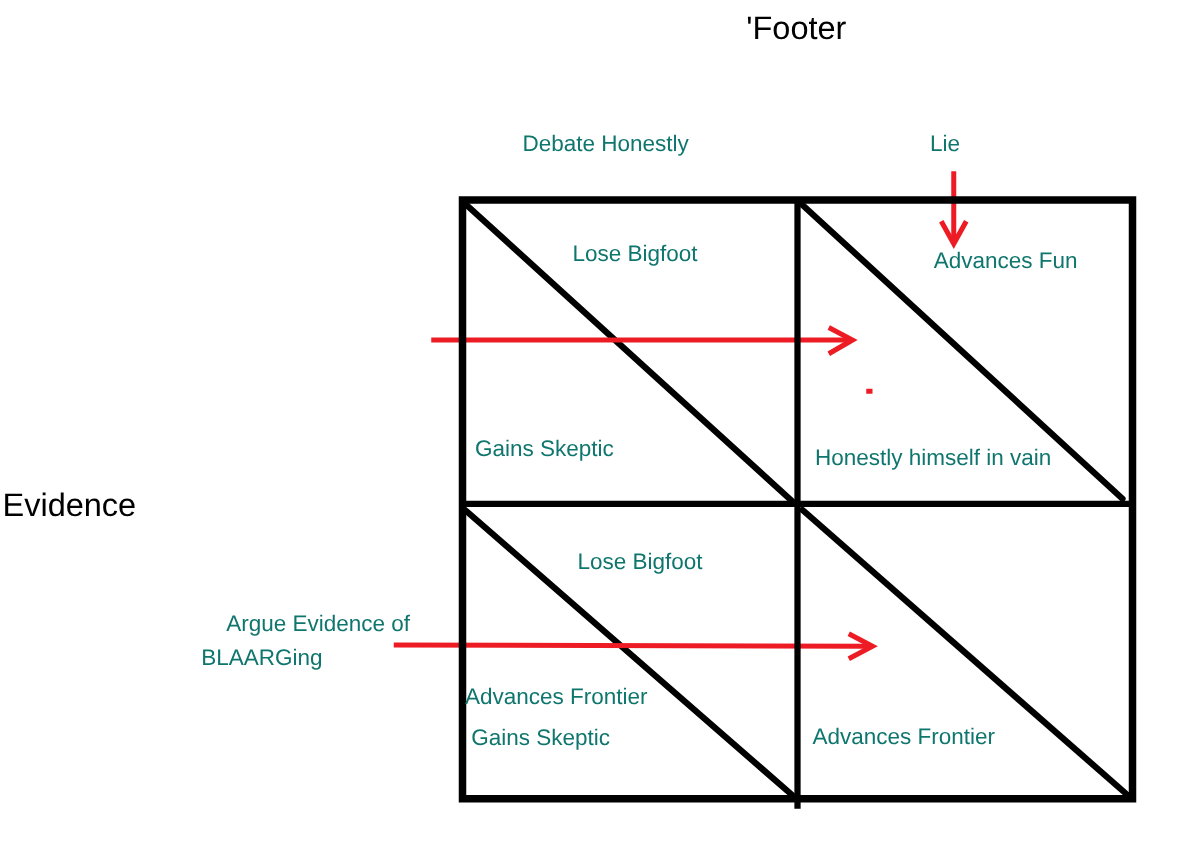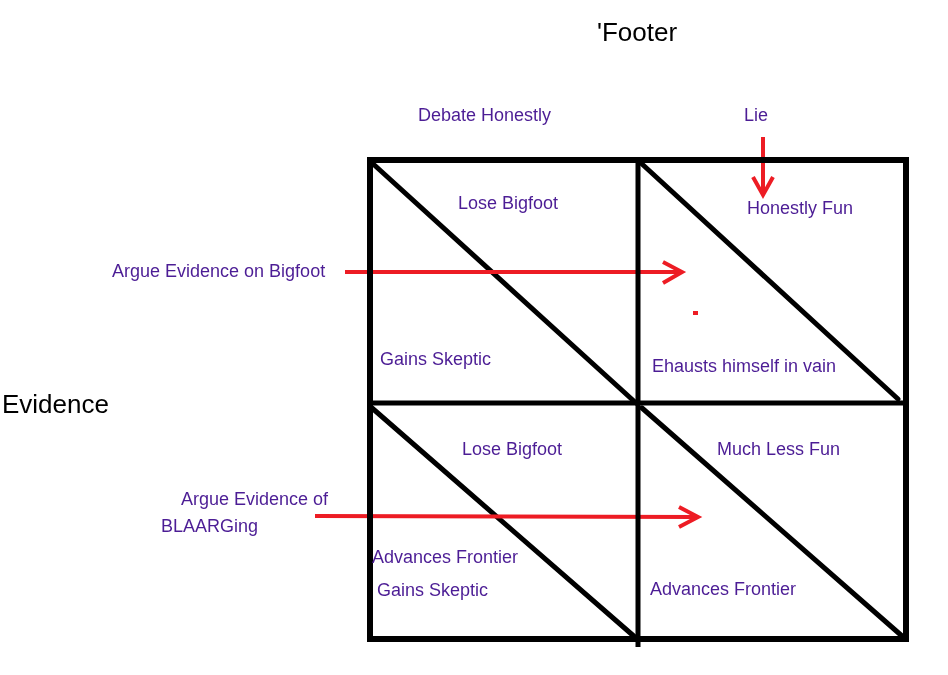--- a/index.html
+++ b/index.html
@@ -19,21 +19,21 @@
   #drawing-layer {
     position: absolute;
     left: 0;
     top: 0;
   }
   .label {
     position: absolute;
     font-size: 18px;
     line-height: 21px;
     white-space: nowrap;
-    color: #4c1d95;
+    color: #0f766e;
   }
   .label-lg {
     position: absolute;
     font-size: 26px;
     line-height: 30px;
     white-space: nowrap;
     color: #000000;
   }
 </style>
 </head>
@@ -60,41 +60,39 @@
     </g>
     <rect x="693" y="311" width="5" height="4" stroke="none" fill="#ED1C24"></rect>
 
     <g fill="none" stroke-linecap="butt">
       <rect x="370" y="160" width="536" height="479" stroke-width="6" stroke="#000000"></rect>
       <line x1="638" y1="158" x2="638" y2="647" stroke-width="5" stroke="#000000"></line>
       <line x1="368" y1="403" x2="907" y2="403" stroke-width="5" stroke="#000000"></line>
     </g>
   </svg>
 
-  <div class="label-lg" style="left:597px; top:17px;">'Footer</div>
+  <div class="label-lg" style="left:597px; top:7px;">'Footer</div>
 
   <div class="label" style="left:418px; top:105px;">Debate Honestly</div>
 
   <div class="label" style="left:744px; top:105px;">Lie</div>
 
   <div class="label-lg" style="left:2px; top:389px;">Evidence</div>
 
-  <div class="label" style="left:112px; top:261px;">Argue Evidence on Bigfoot</div>
 
   <div>
     <div class="label" style="left:147px; top:489px;margin-left:34px;">Argue Evidence of</div>
     <div class="label" style="left:161px; top:516px;">BLAARGing</div>
   </div>
 
   <div class="label" style="left:458px; top:193px;">Lose Bigfoot</div>
   <div class="label" style="left:380px; top:349px;">Gains Skeptic</div>
 
-  <div class="label" style="left:747px; top:198px;">Honestly Fun</div>
-  <div class="label" style="left:652px; top:356px;">Ehausts himself in vain</div>
+  <div class="label" style="left:747px; top:198px;">Advances Fun</div>
+  <div class="label" style="left:652px; top:356px;">Honestly himself in vain</div>
 
   <div class="label" style="left:462px; top:439px;">Lose Bigfoot</div>
   <div class="label" style="left:372px; top:547px;">Advances Frontier</div>
   <div class="label" style="left:377px; top:580px;">Gains Skeptic</div>
 
-  <div class="label" style="left:717px; top:439px;">Much Less Fun</div>
   <div class="label" style="left:650px; top:579px;">Advances Frontier</div>
 
 </div>
 
 </body></html>

